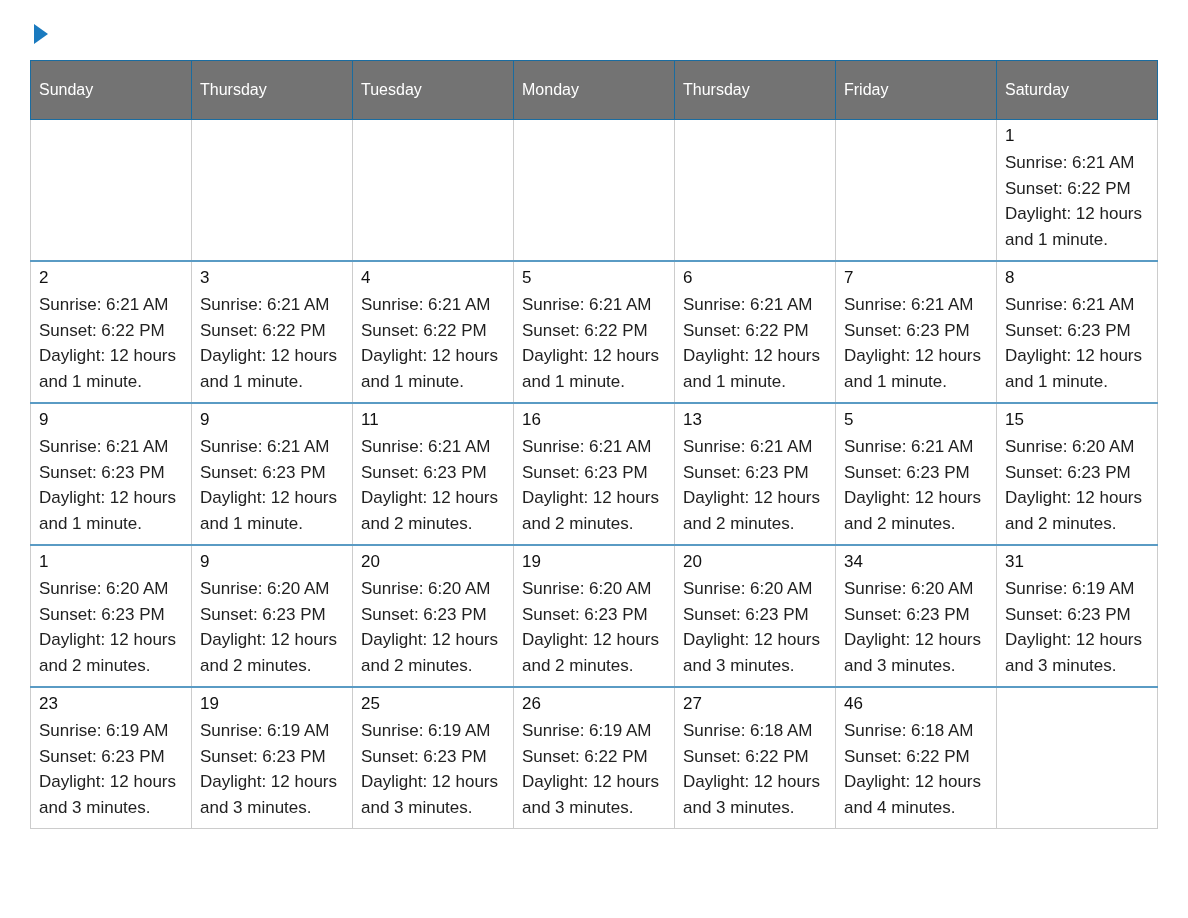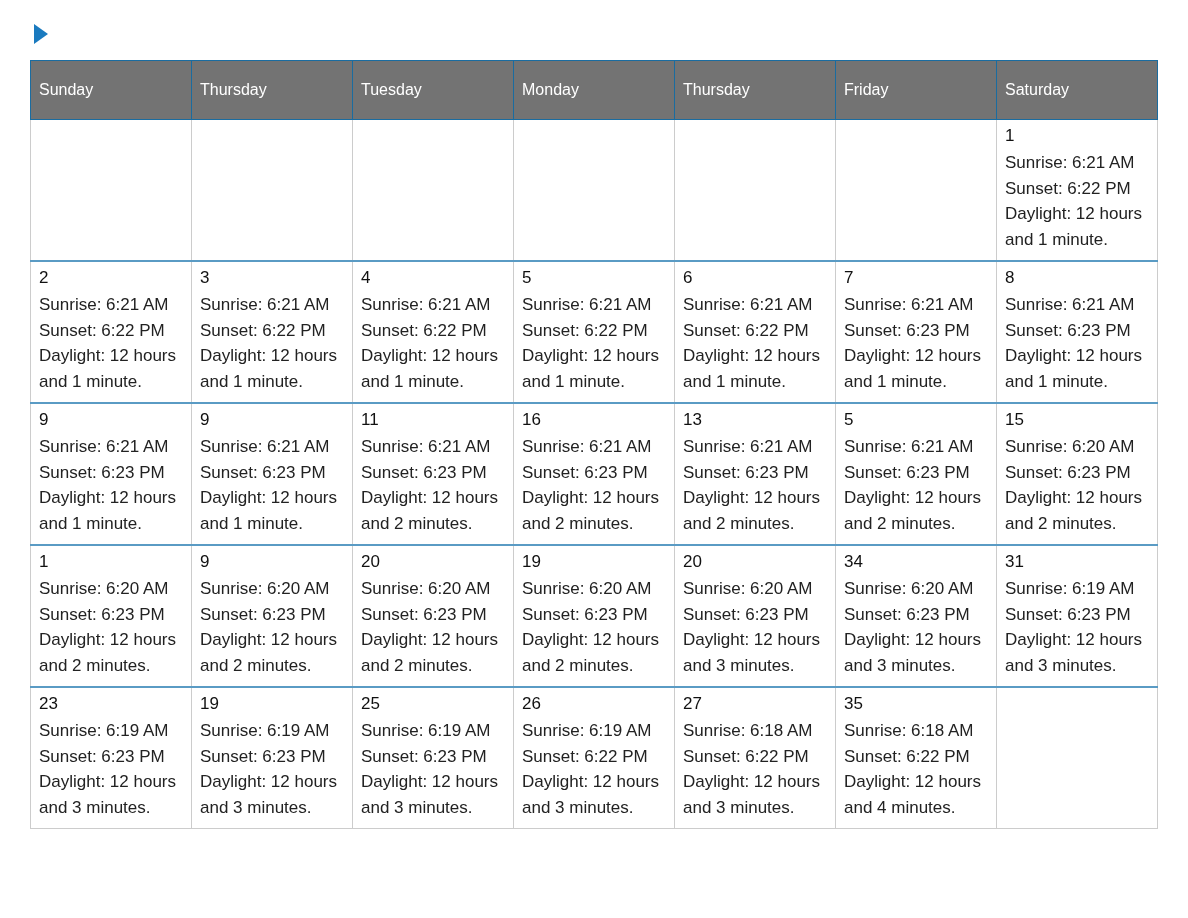--- a/index.html
+++ b/index.html
@@ -310,21 +310,21 @@
 Sunset: 6:22 PM
 Daylight: 12 hours and 3 minutes.</div>
         </td>
         <td>
           <span class="day-number">27</span>
           <div class="day-info">Sunrise: 6:18 AM
 Sunset: 6:22 PM
 Daylight: 12 hours and 3 minutes.</div>
         </td>
         <td>
-          <span class="day-number">35</span>
+          <span class="day-number">46</span>
           <div class="day-info">Sunrise: 6:18 AM
 Sunset: 6:22 PM
 Daylight: 12 hours and 4 minutes.</div>
         </td>
         <td class="empty-cell"></td>
       </tr>
     </tbody>
 </table>
 
 </body></html>

